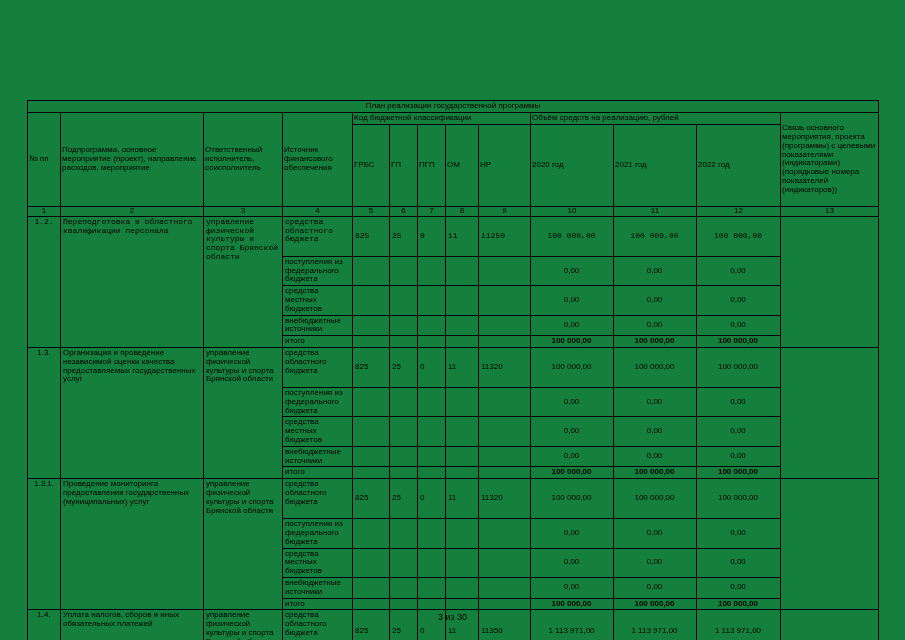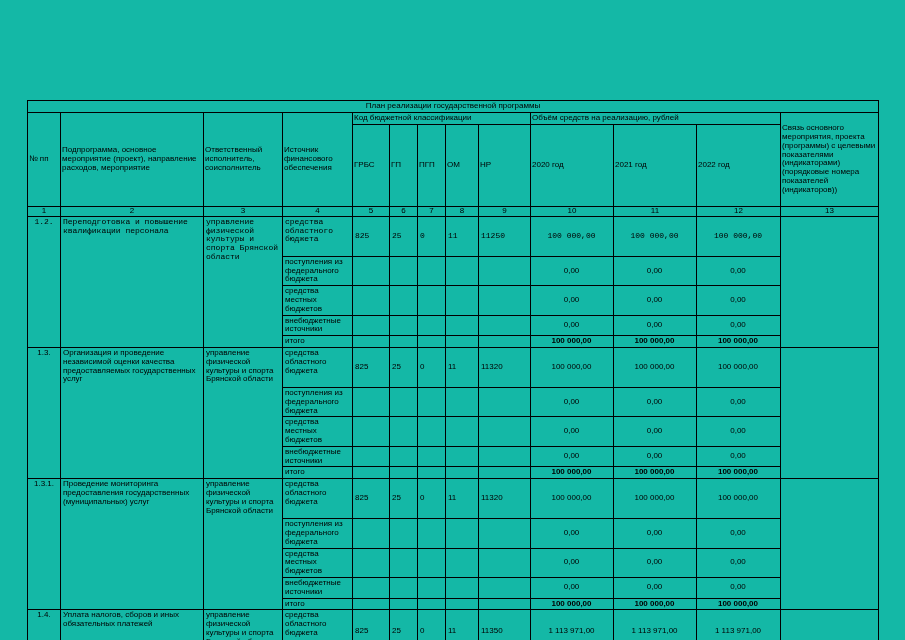--- a/index.html
+++ b/index.html
@@ -1,18 +1,18 @@
 <!DOCTYPE html>
 <html><head>
 <meta charset="utf-8">
 <style>
   * { margin:0; padding:0; box-sizing:border-box; }
   html,body { width:905px; height:640px; background:#ffffff; }
   body { font-family:"Liberation Sans", sans-serif; color:#000; position:relative; }
-  .page { position:absolute; inset:0; background:#14b8a6; }
+  .page { position:absolute; inset:0; background:#15803d; }
   .table-wrap { position:absolute; left:27px; top:100px; width:851px; }
   table { border-collapse:collapse; table-layout:fixed; width:851px; font-size:8px; line-height:1.1; }
   td { border:1px solid #000; padding:1px 2px; vertical-align:top; overflow:hidden; }
   .title-cell { text-align:center; height:11px; padding:1px; }
   .hc { text-align:left; vertical-align:middle; padding:1px; }
   .group-row td.group { height:12px; }
   .sub-row td { height:82px; }
   .numbering-row td { height:10px; text-align:center; padding:0 1px; }
   .cnum { text-align:center; }
   .cname, .cexec, .csrc { text-align:left; }
@@ -78,21 +78,21 @@
             <td class="nc">9</td>
             <td class="nc">10</td>
             <td class="nc">11</td>
             <td class="nc">12</td>
             <td class="nc">13</td>
           </tr>
       </thead>
       <tbody>
           <tr style="height: 40px; font-family: Liberation Mono, monospace;">
             <td class="cnum" rowspan="5">1.2.</td>
-            <td class="cname" rowspan="5">Переподготовка и повышение квалификации персонала</td>
+            <td class="cname" rowspan="5">Переподготовка и областного квалификации персонала</td>
             <td class="cexec" rowspan="5">управление физической культуры и спорта Брянской области</td>
             <td class="csrc">средства областного бюджета</td>
             <td class="ccode">825</td>
             <td class="ccode">25</td>
             <td class="ccode">0</td>
             <td class="ccode">11</td>
             <td class="ccode">11250</td>
             <td class="camt">100 000,00</td>
             <td class="camt">100 000,00</td>
             <td class="camt">100 000,00</td>
@@ -271,13 +271,14 @@
             <td class="ccode">11</td>
             <td class="ccode">11350</td>
             <td class="camt">1 113 971,00</td>
             <td class="camt">1 113 971,00</td>
             <td class="camt">1 113 971,00</td>
             <td class="clink" rowspan="1"></td>
           </tr>
         </tbody>
     </table>
   </div>
+  <div class="footer">3 из 30</div>
 </div>
 
 </body></html>

